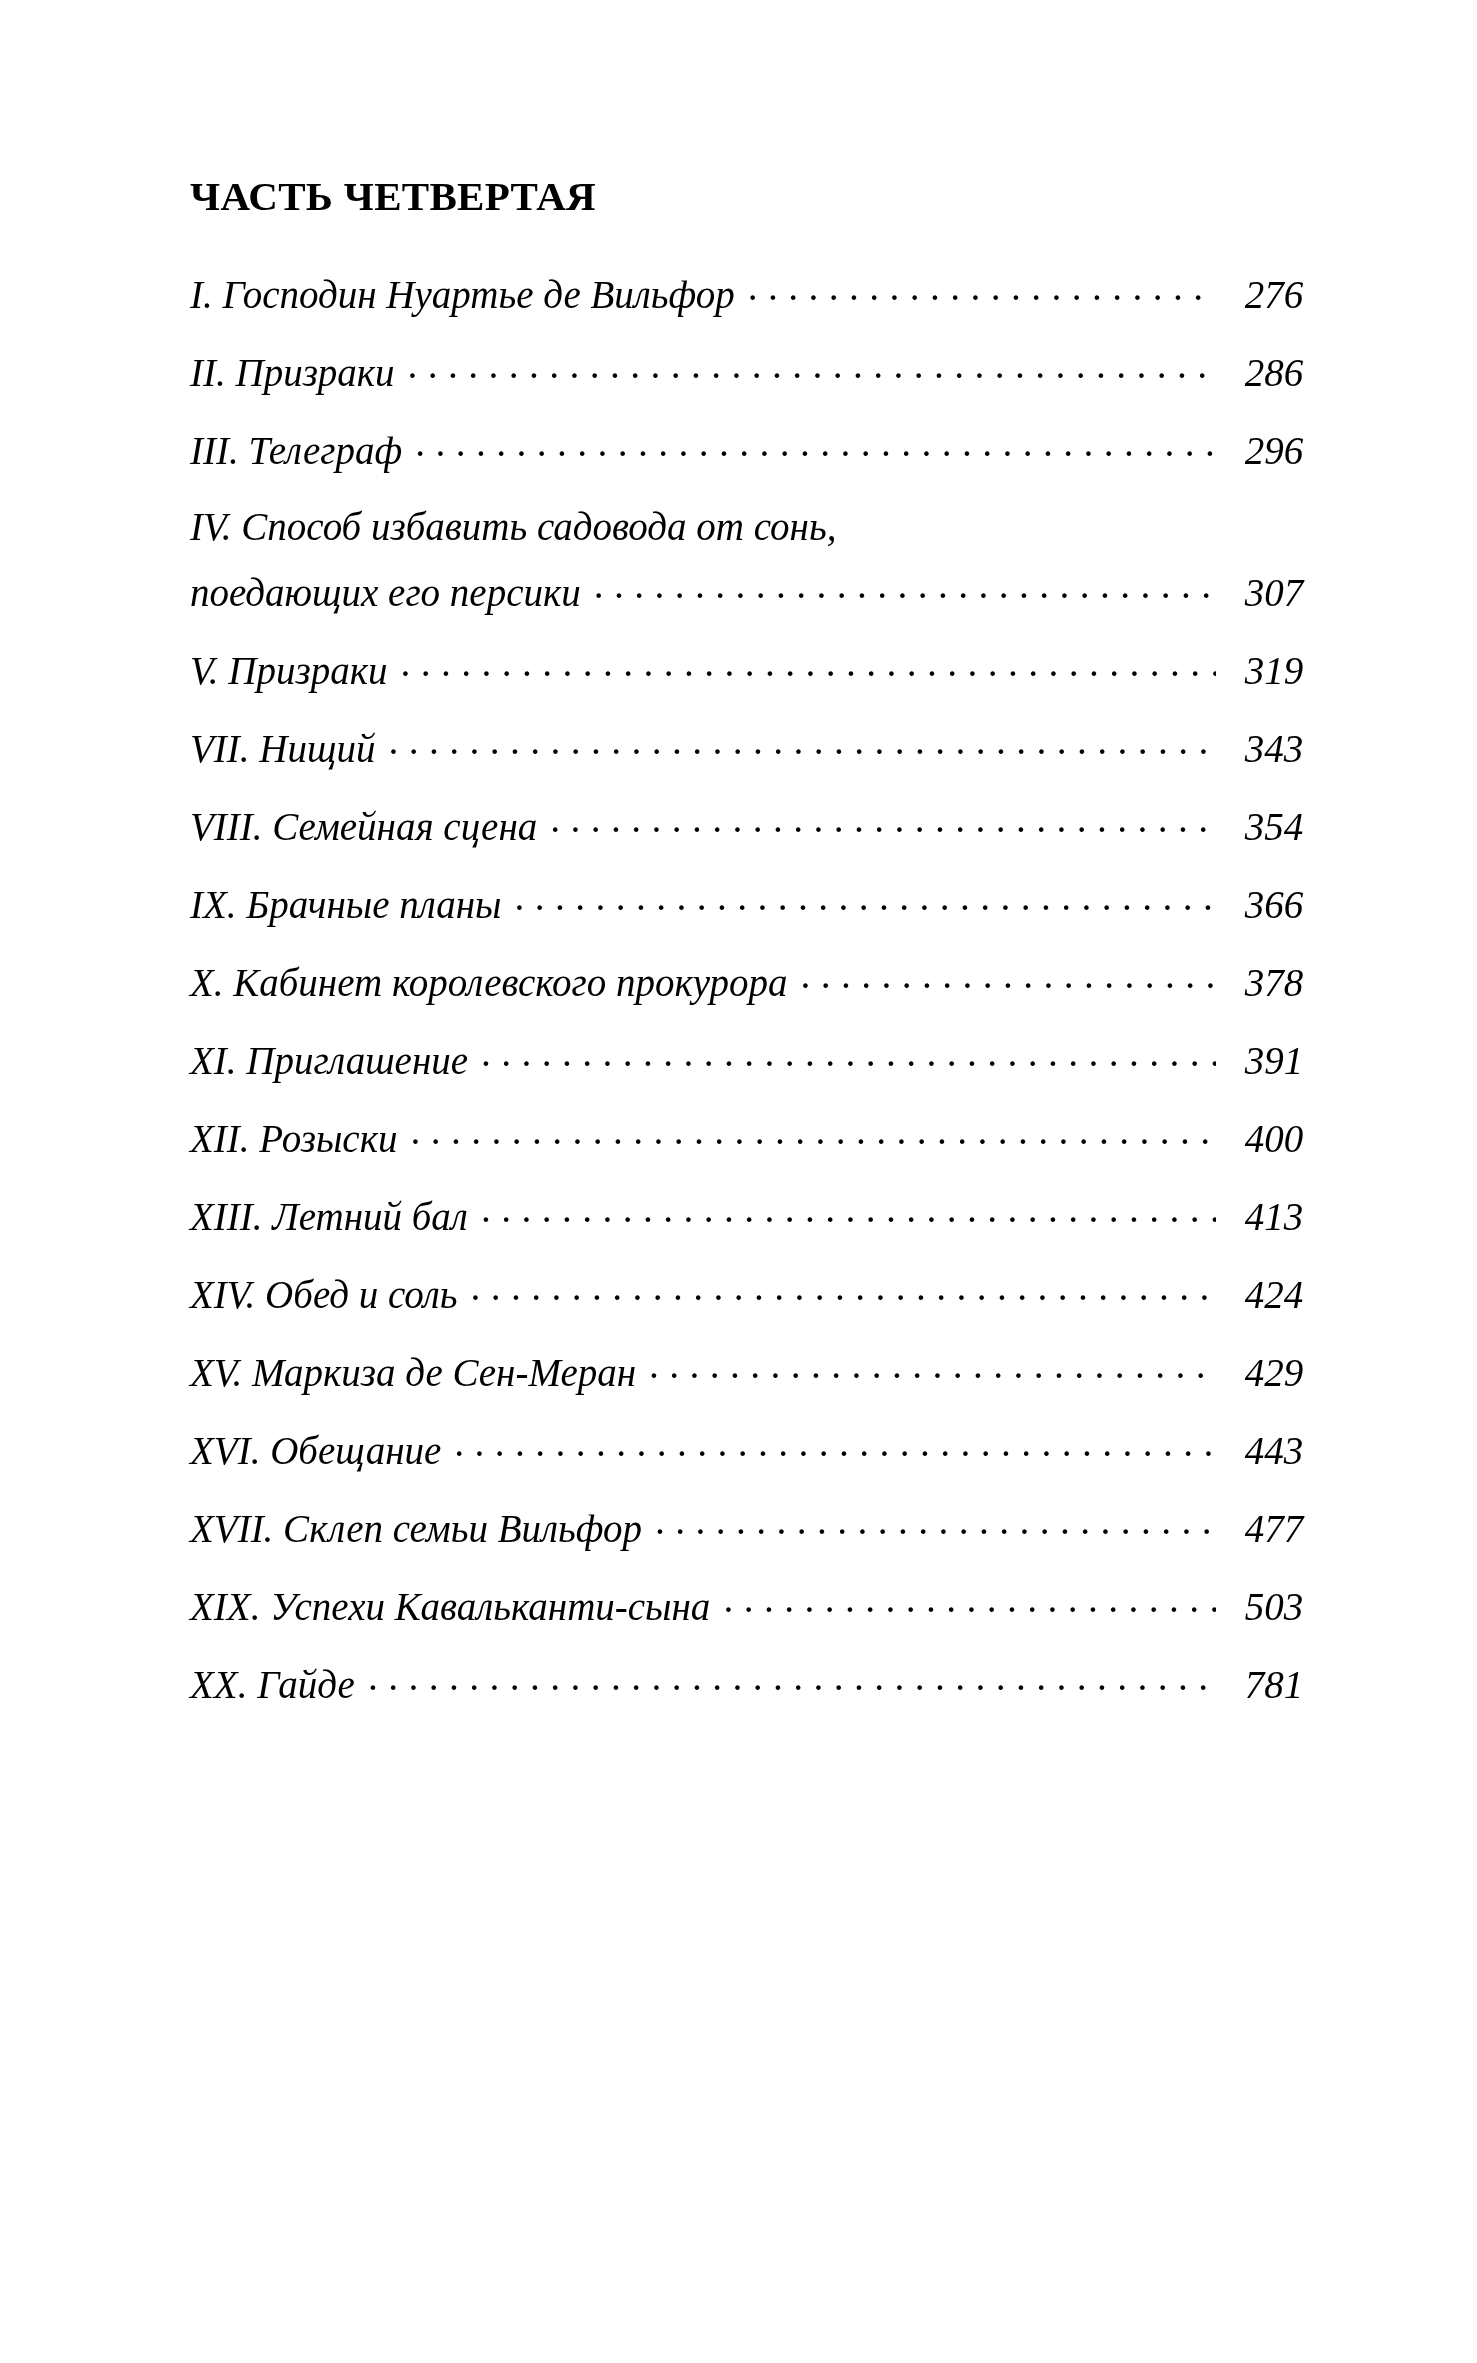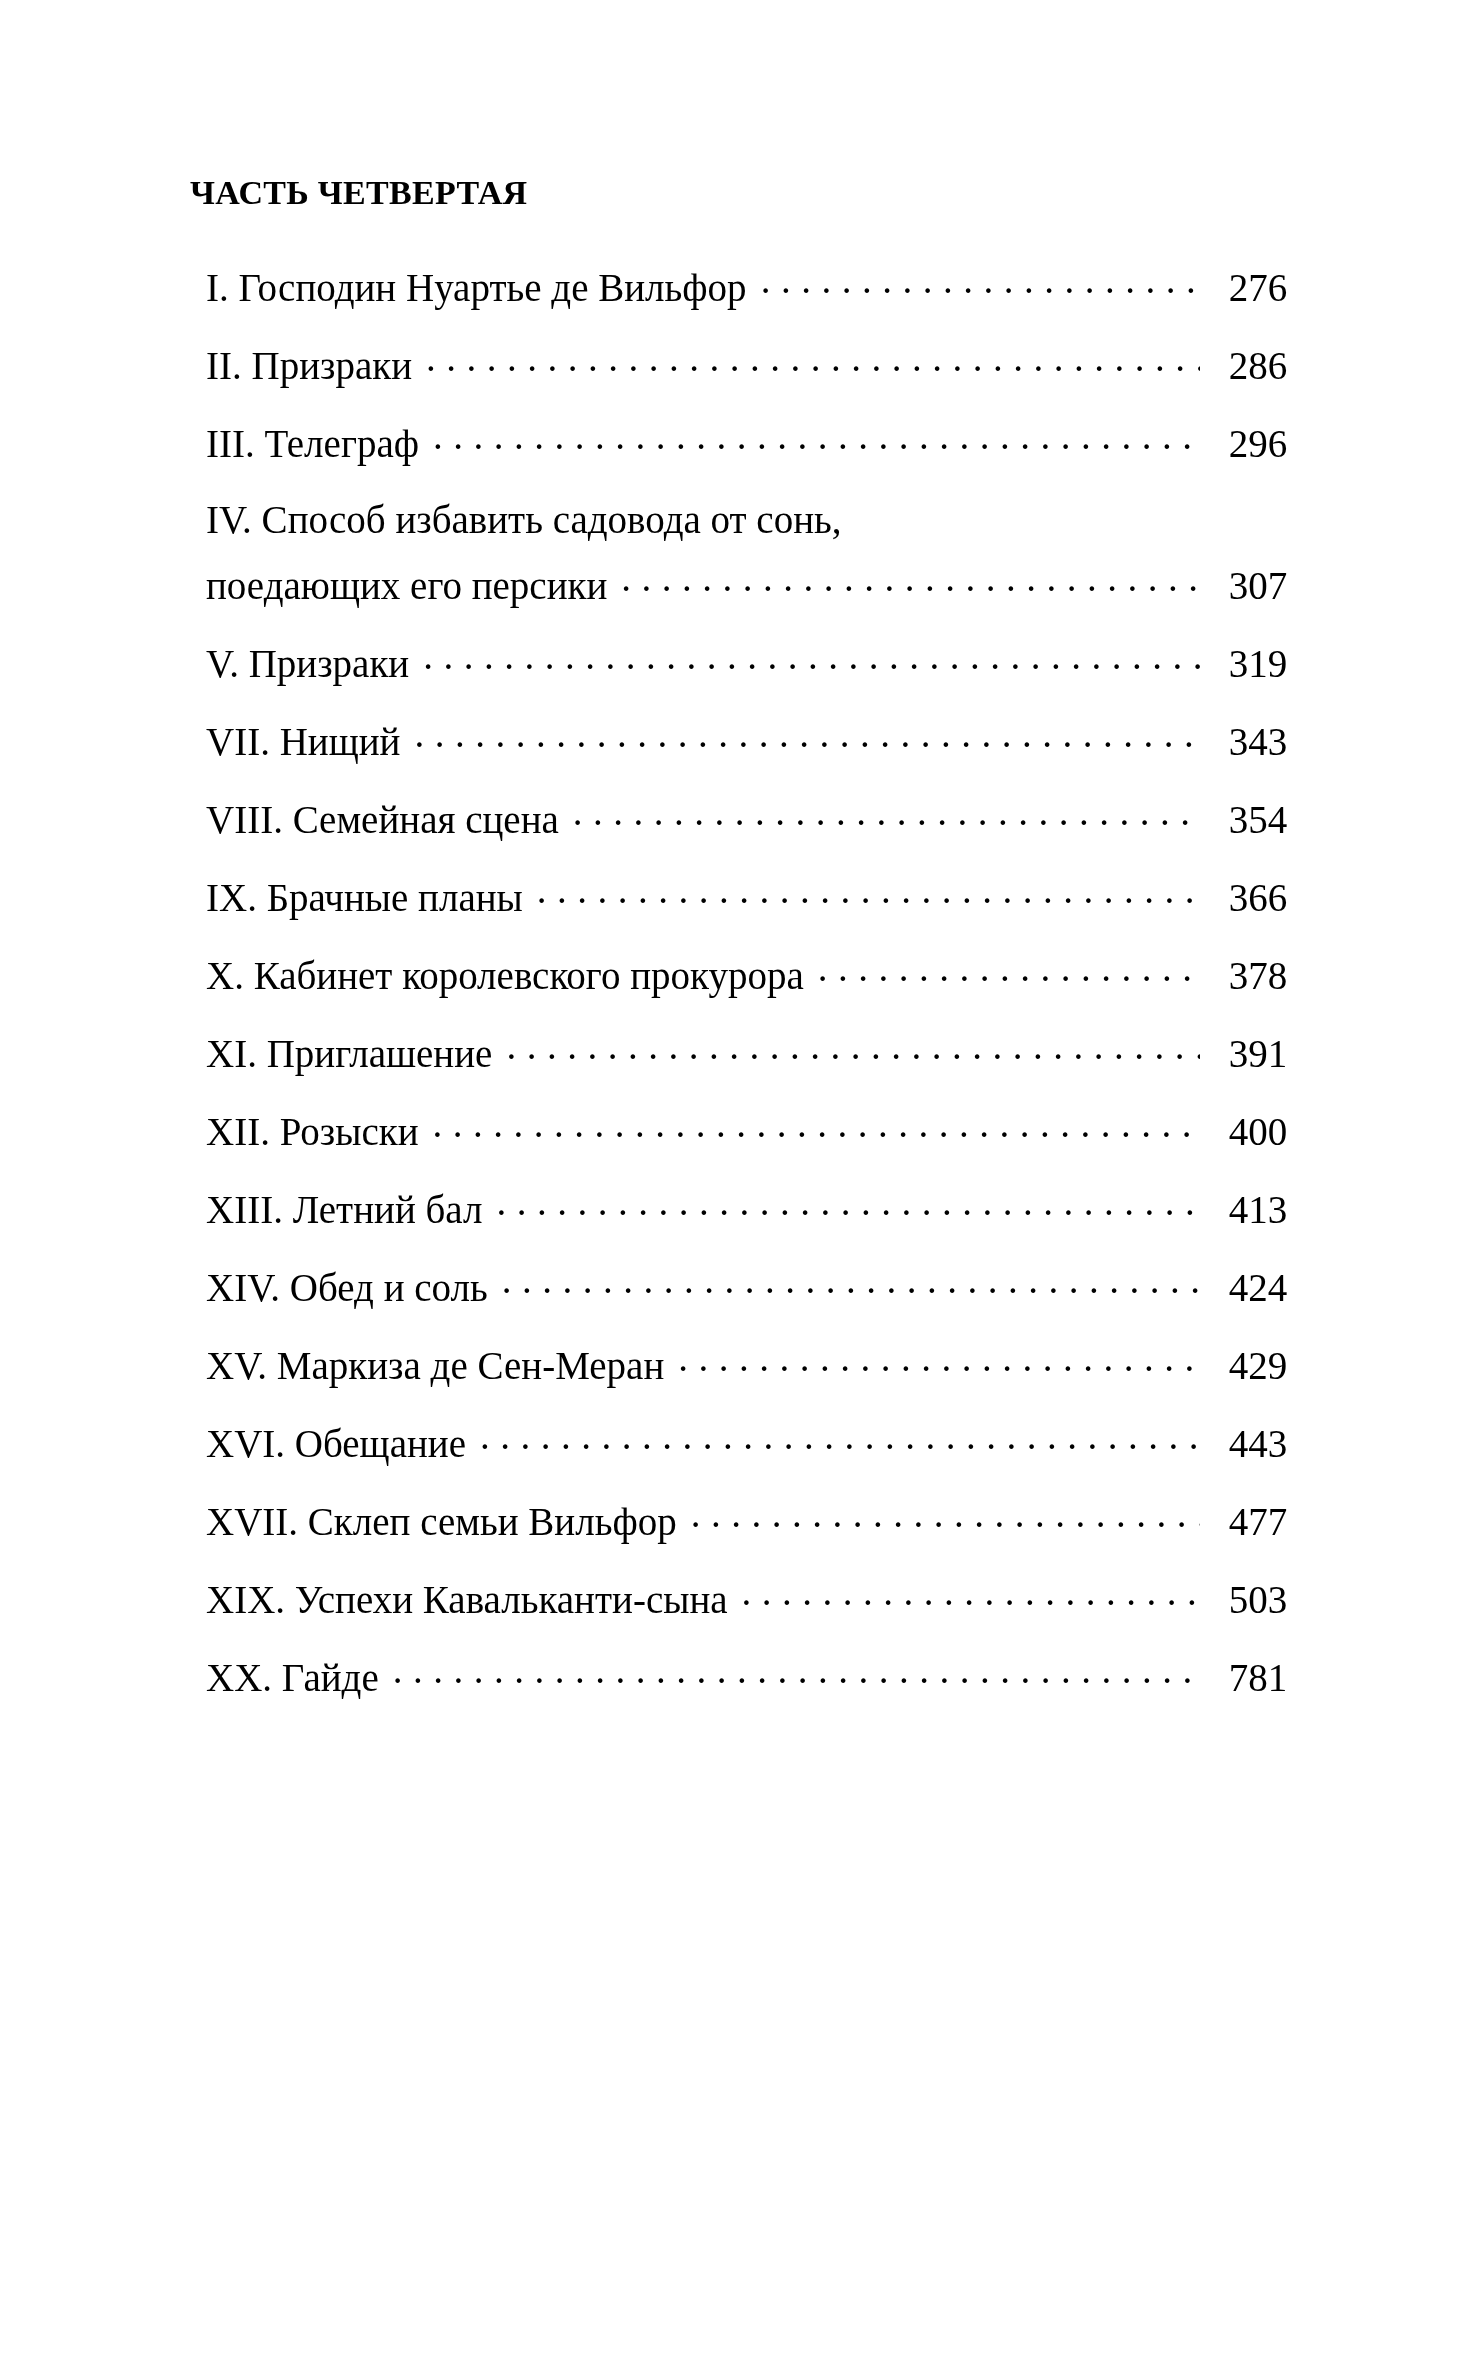--- a/index.html
+++ b/index.html
@@ -27,33 +27,34 @@
   .content {
     position: absolute;
     left: 190px;
     top: 176px;
     width: 1126px; 
   }
 
   
   .part-heading {
     font-family: "Liberation Serif", "DejaVu Serif", serif;
-    font-size: 34px;
+    font-size: 41px;
     font-weight: 700;
     letter-spacing: 0.3px;
     line-height: 1.0;
     margin: 0 0 52px 0;
     white-space: nowrap;
   }
 
   
   .toc {
-    margin: 16px;
+    margin: 0;
     padding: 0;
     list-style: none;
+    font-style: italic;
   }
 
   .toc-entry {
     margin: 0 0 28px 0;
     padding: 0;
   }
   .toc-entry:last-child { margin-bottom: 0; }
 
   
   .toc-line {

